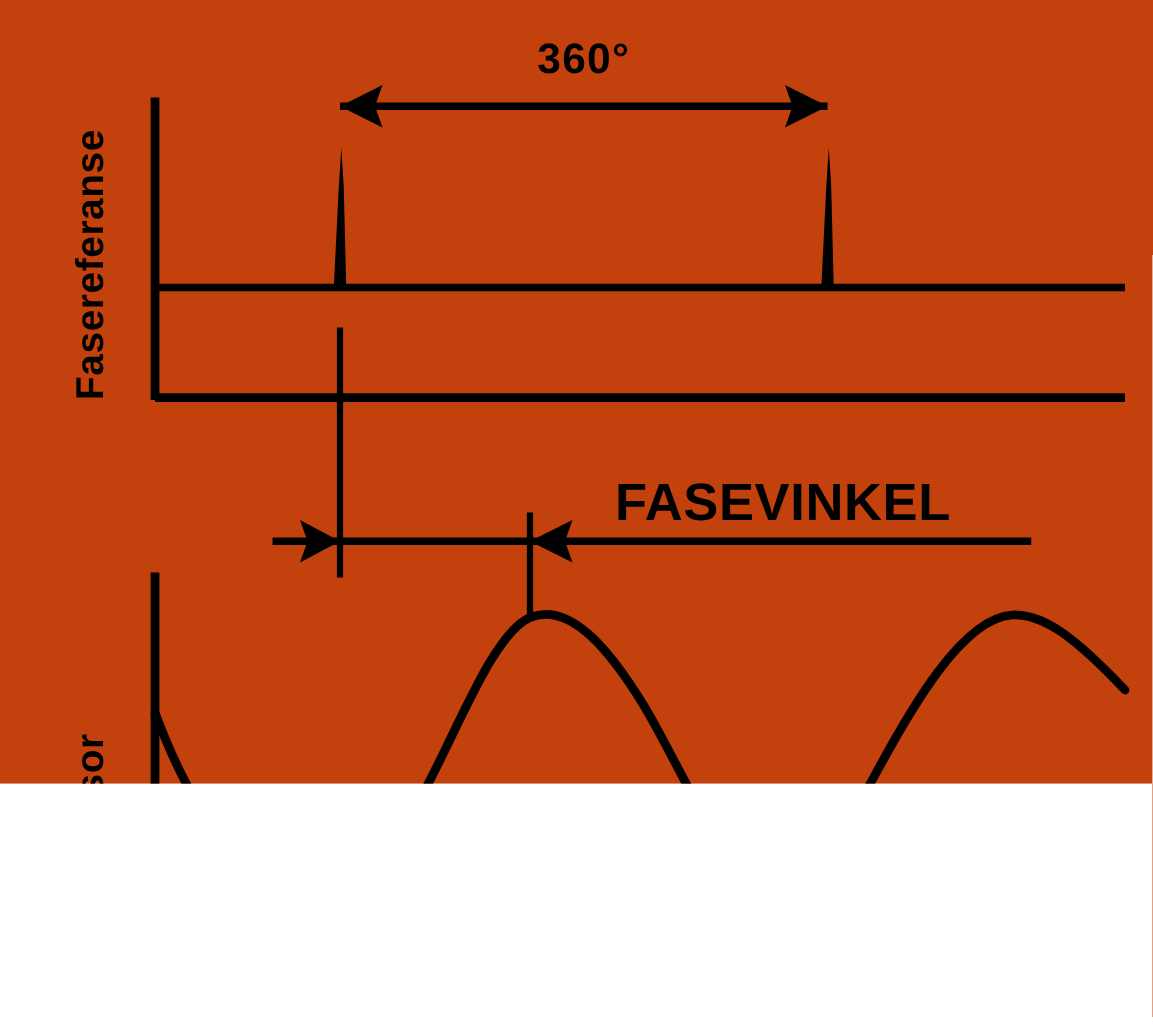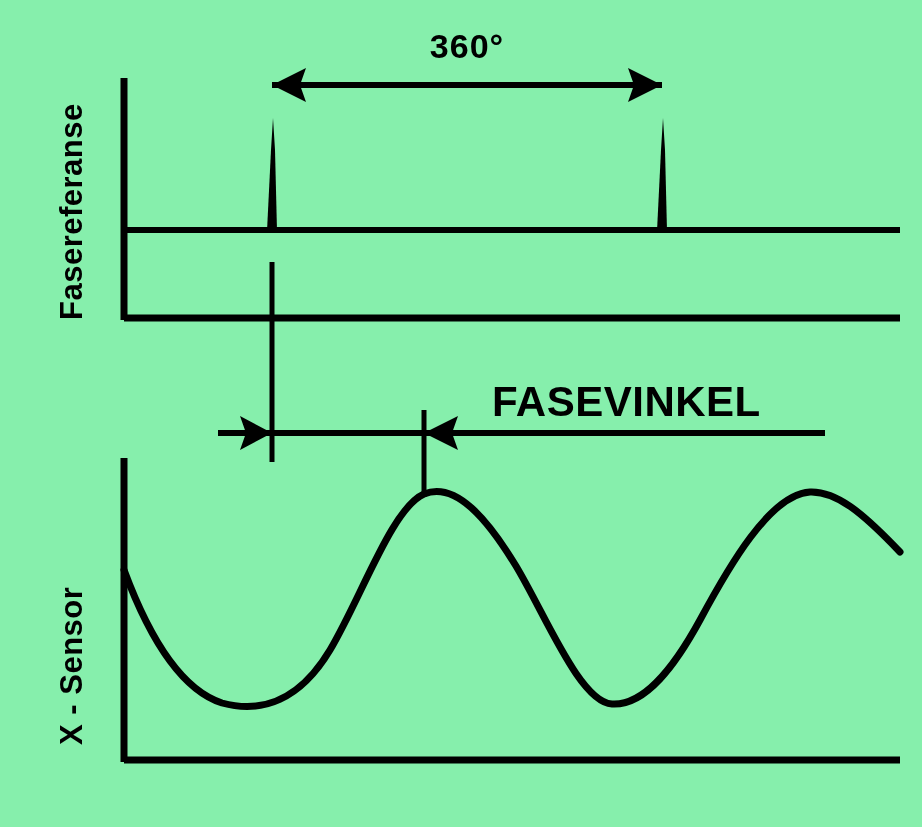--- a/index.html
+++ b/index.html
@@ -6,22 +6,22 @@
     margin: 0;
     padding: 0;
     background: #ffffff;
   }
   body {
     font-family: "Liberation Sans", sans-serif;
   }
   #diagram-root {
     position: relative;
     width: 922px;
-    height: 827px;
-    background: #86efac;
+    height: 627px;
+    background: #c2410c;
     overflow: hidden;
   }
   #diagram-svg {
     position: absolute;
     top: 0;
     left: 0;
     width: 922px;
     height: 827px;
     display: block;
   }

